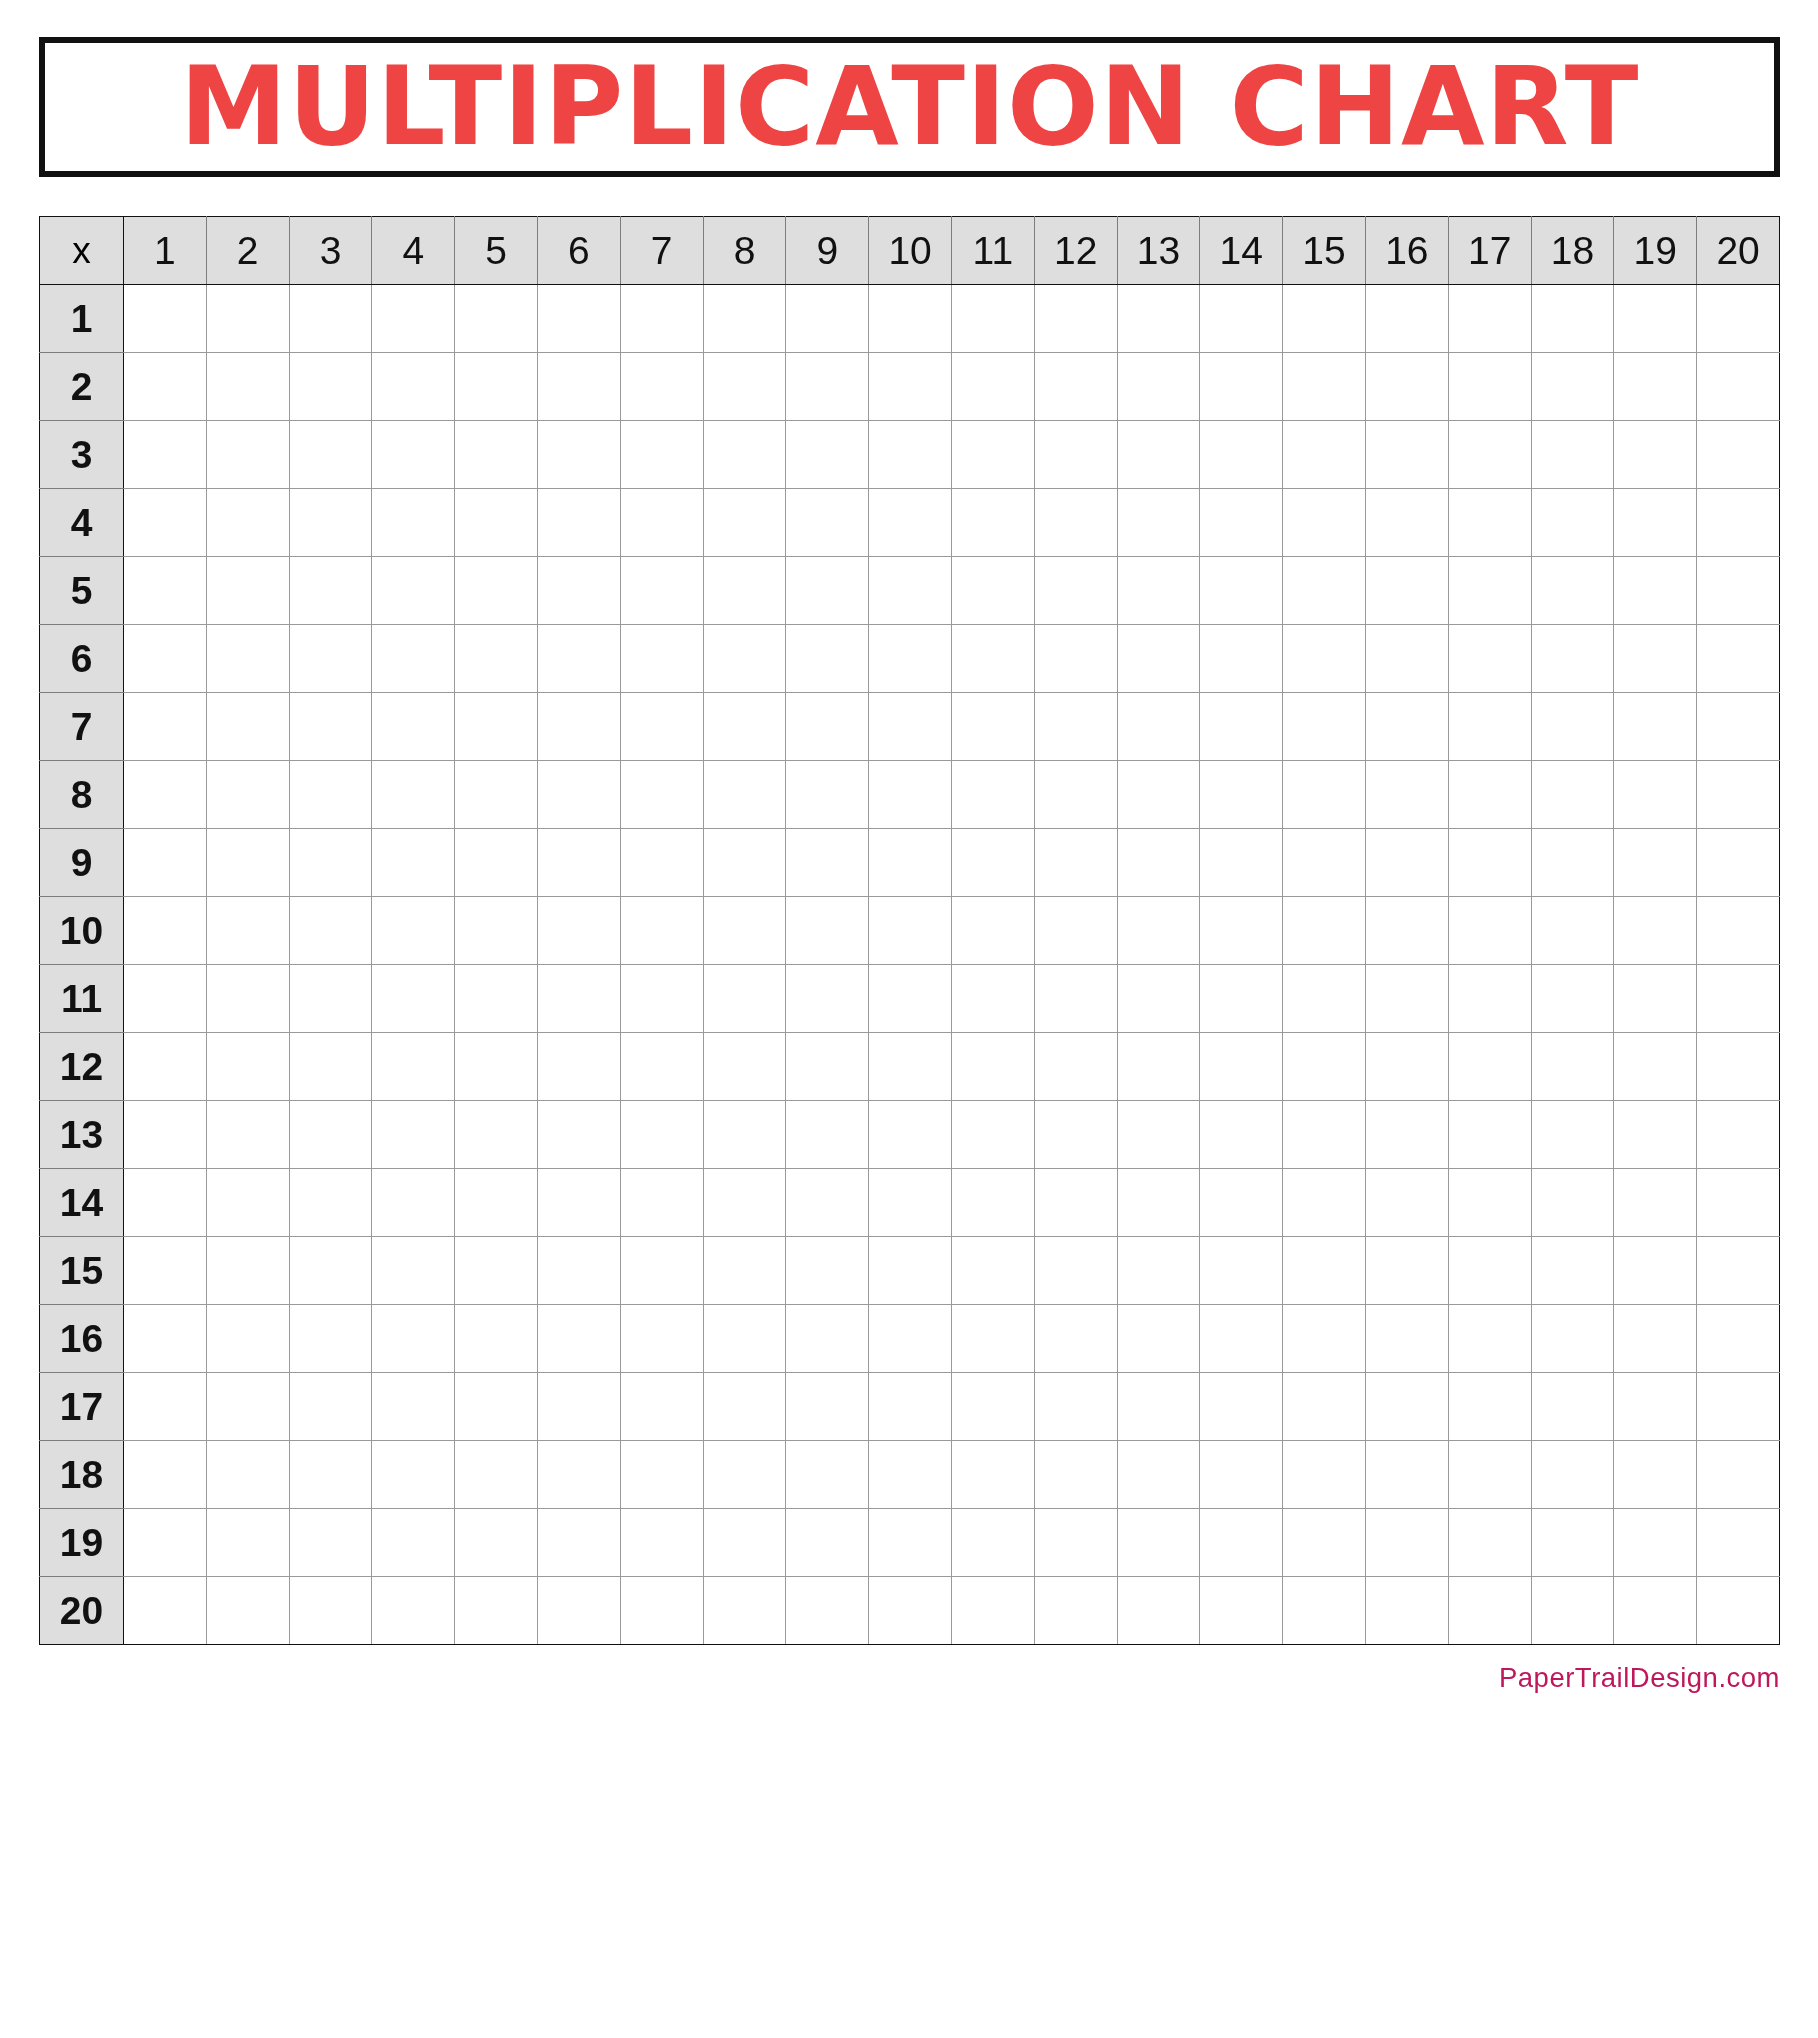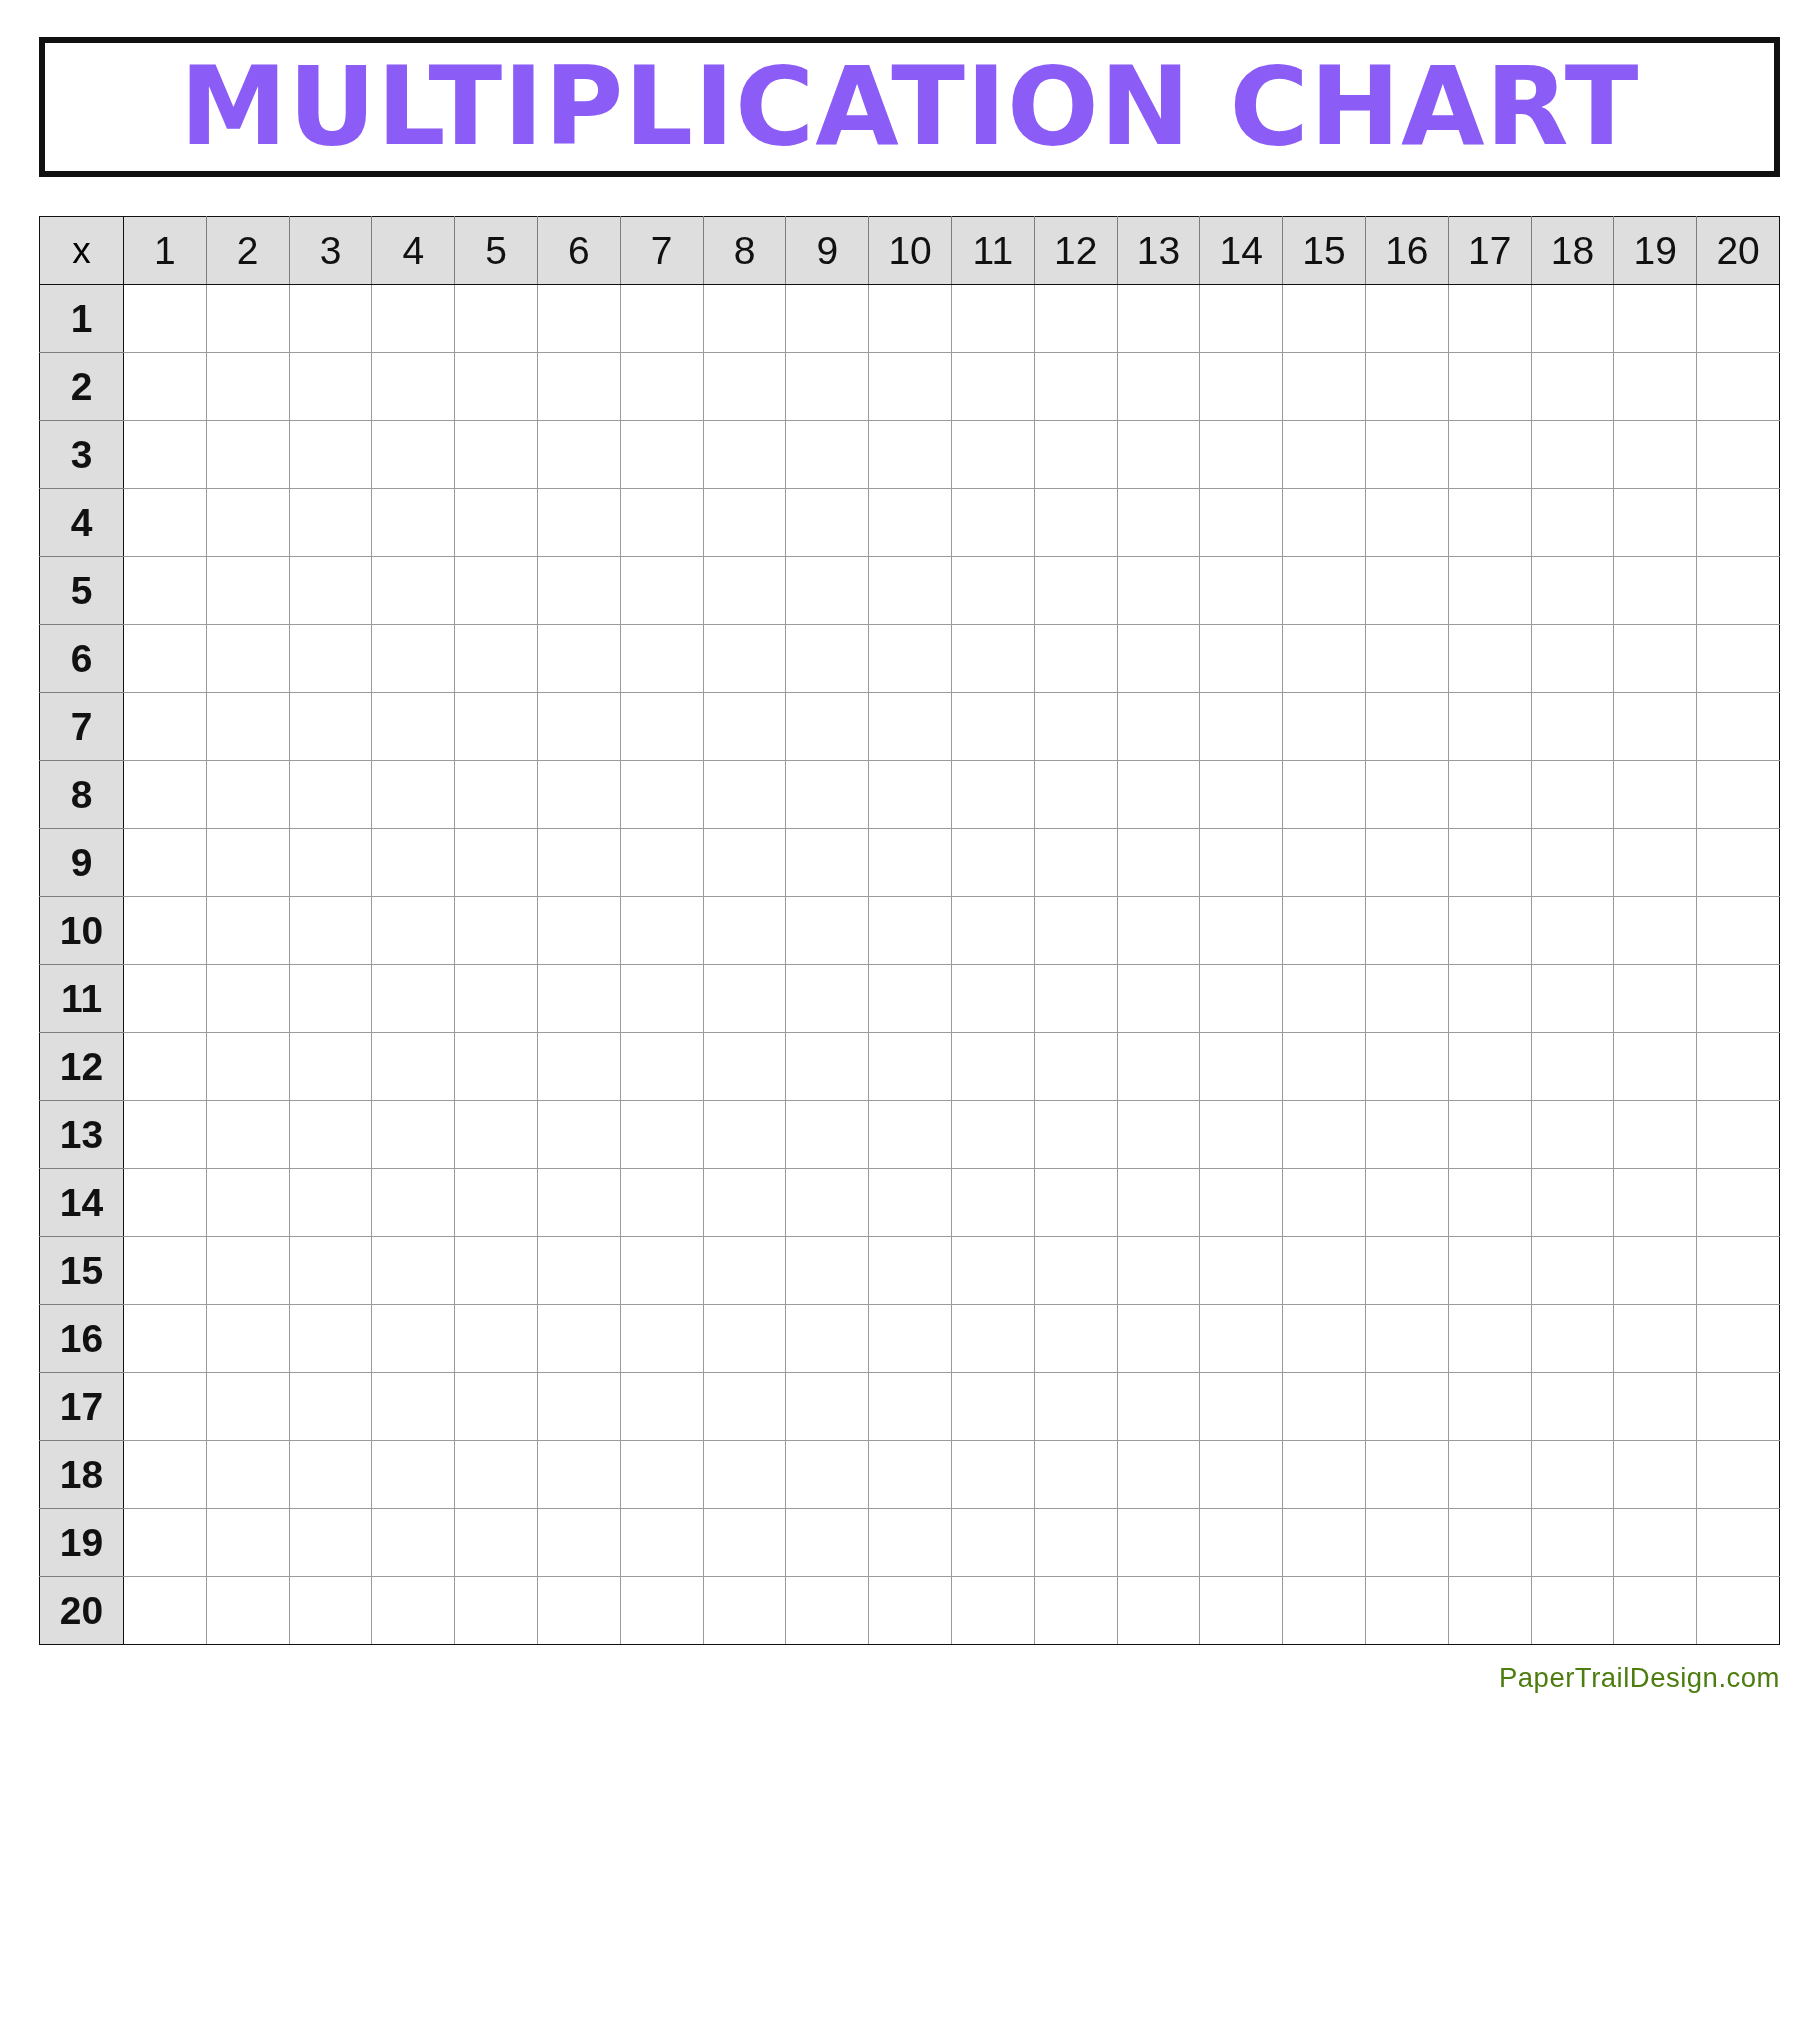--- a/index.html
+++ b/index.html
@@ -37,21 +37,21 @@
     margin: 0 auto;
     background: #ffffff;
   }
   .title-text {
     font-family: "DejaVu Sans", sans-serif;
     font-weight: bold;
     font-size: 108px;
     letter-spacing: 0.9px;
     line-height: 1;
     white-space: nowrap;
-    color: #8b5cf6;
+    color: #ef4444;
   }
 
   
   .grid-wrap {
     margin: 39px auto 0 auto;
     width: 1741px;
   }
 
   table.chart {
     border-collapse: collapse;
@@ -122,21 +122,21 @@
   tr.row-first .cell { border-top: 1.8px solid #111111; }
   tr.row-last  .cell { border-bottom: 1.8px solid #111111; }
 
   
   .footer {
     width: 1741px;
     margin: 16.5px auto 0 auto;
     text-align: right;
     font-family: "Liberation Sans", sans-serif;
     font-size: 27.5px;
-    color: #4d7c0f;
+    color: #be185d;
     letter-spacing: 0.5px;
   }
 </style>
 </head>
 <body>
 
 <div class="page">
 
   <div class="title-box">
     <div class="title-text">MULTIPLICATION CHART</div>

